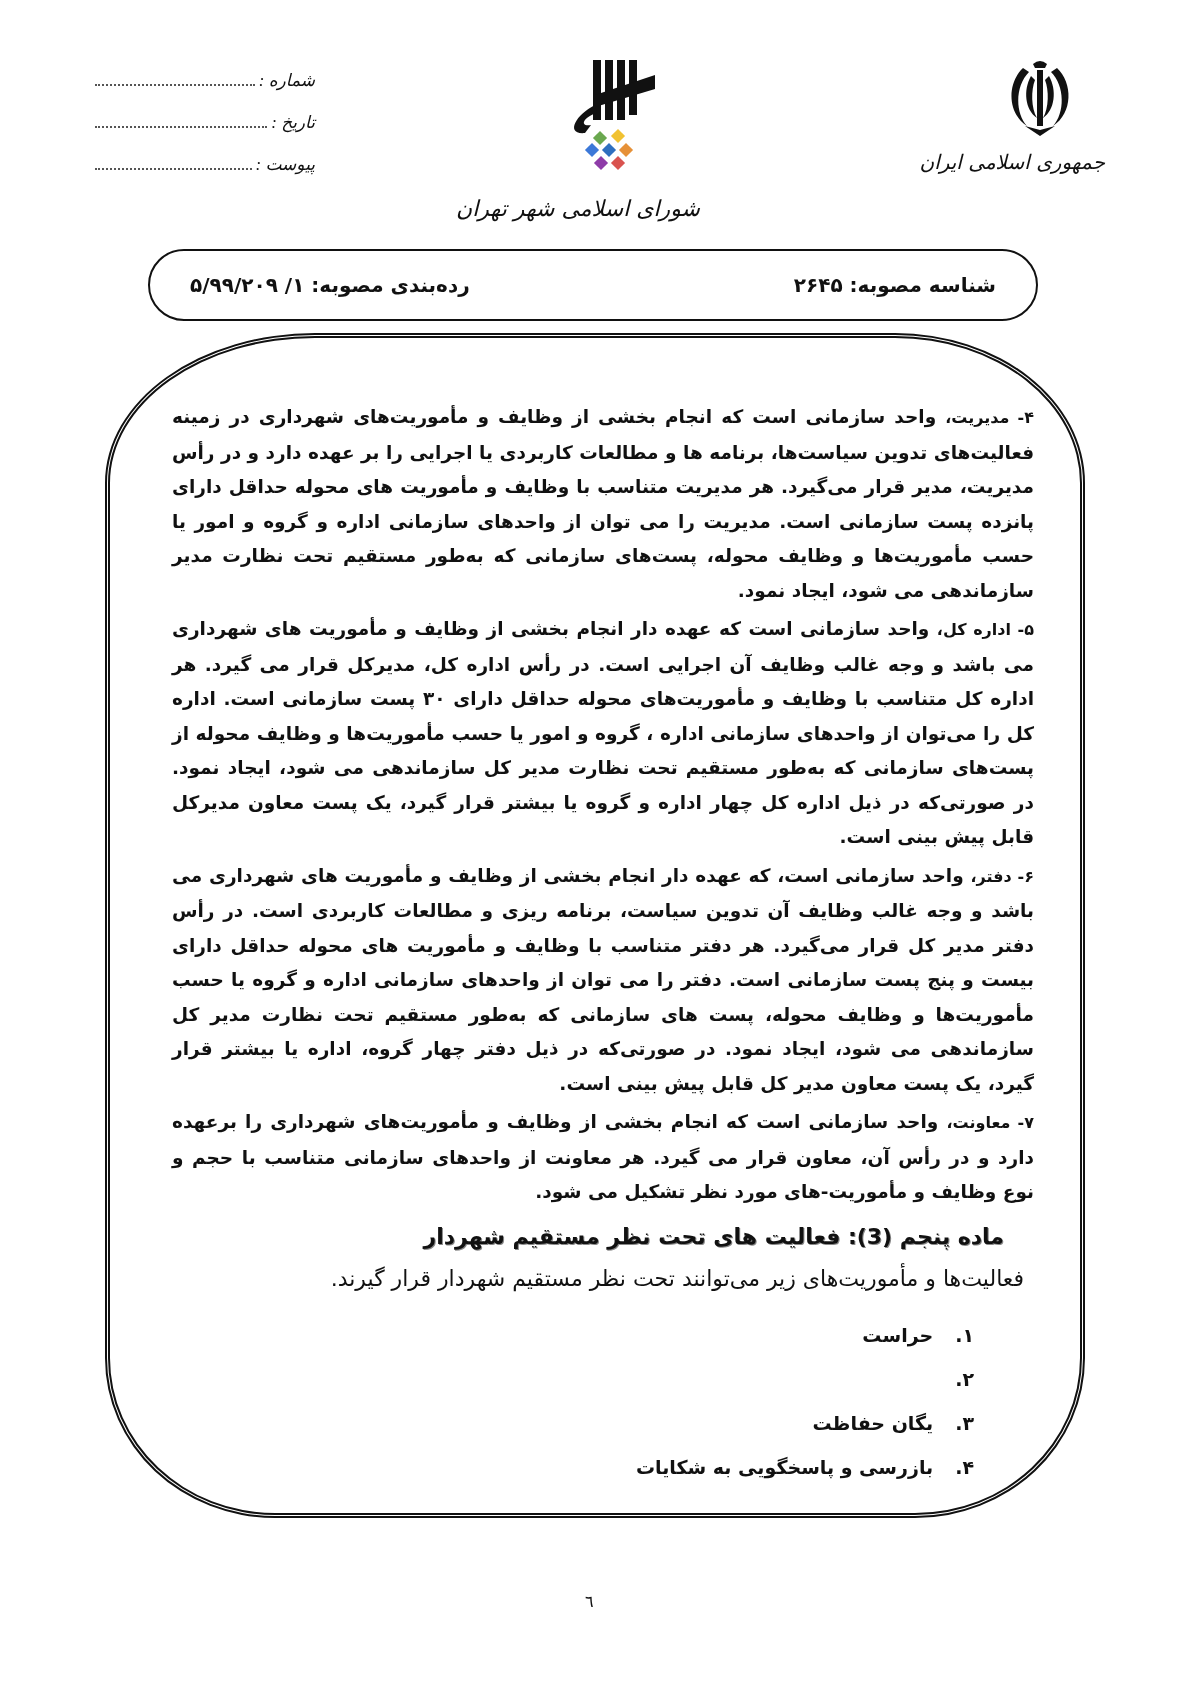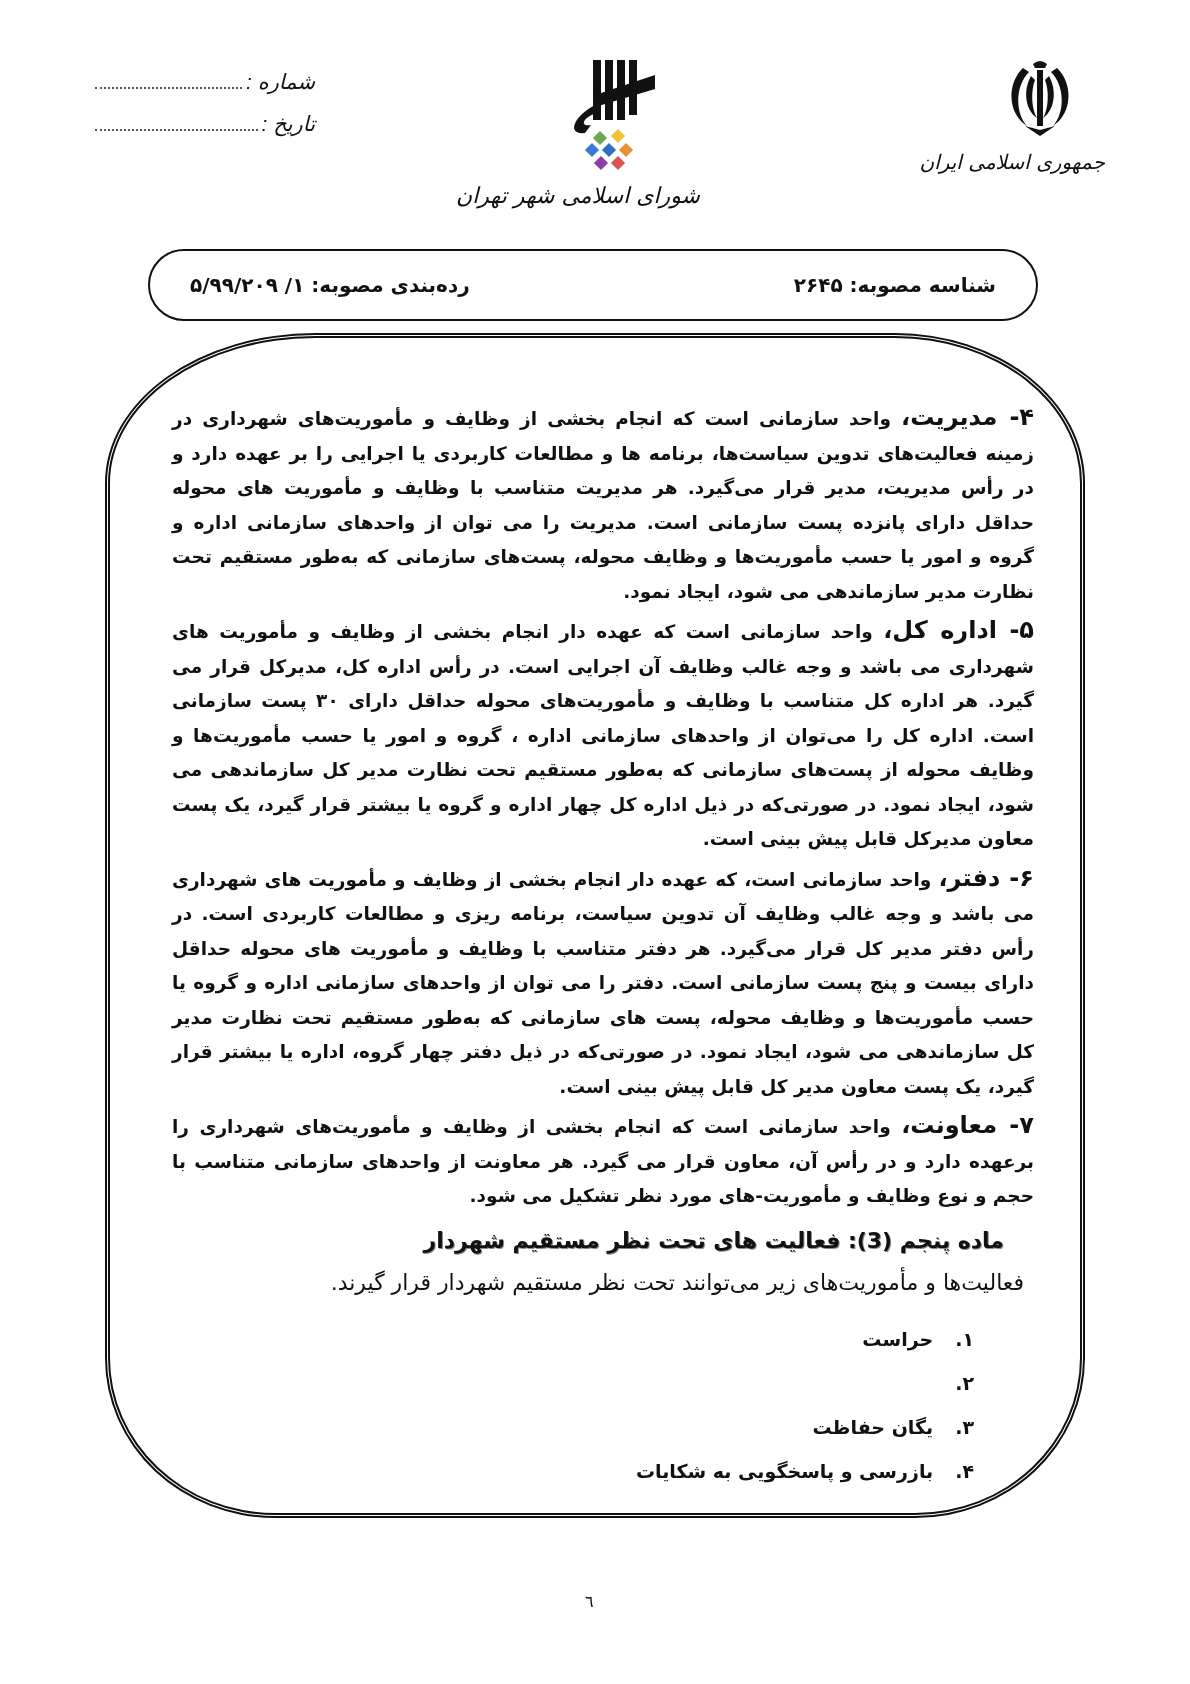--- a/index.html
+++ b/index.html
@@ -6,36 +6,36 @@
   body { width: 1190px; height: 1684px; position: relative; overflow: hidden; font-family: "DejaVu Sans", sans-serif; color: #111; }
 
   
   .letterhead { position: absolute; left: 0; top: 0; width: 1190px; height: 240px; }
 
   .emblem { position: absolute; left: 975px; top: 58px; width: 130px; }
   .emblem svg { display: block; margin: 0 auto; }
   .emblem .caption { direction: rtl; text-align: center; font-family: "DejaVu Serif", serif; font-style: italic; font-size: 20px; margin-top: 12px; white-space: nowrap; }
 
   .council-logo { position: absolute; left: 520px; top: 55px; width: 180px; text-align: center; }
-  .council-logo .caption { direction: rtl; font-family: "DejaVu Serif", serif; font-style: italic; font-size: 22px; margin-top: 4px; white-space: nowrap; }
+  .council-logo .caption { direction: rtl; font-family: "DejaVu Serif", serif; font-style: italic; font-size: 22px; margin-top: 17px; white-space: nowrap; }
 
   .meta-fields { position: absolute; left: 95px; top: 70px; width: 220px; direction: rtl; }
   .meta-row { display: flex; align-items: baseline; height: 42px; }
-  .meta-row .lbl { font-family: Liberation Sans, sans-serif; font-style: italic; font-size: 21px; white-space: nowrap; padding-left: 4px; }
+  .meta-row .lbl { font-family: Liberation Serif, serif; font-style: italic; font-size: 17px; white-space: nowrap; padding-left: 4px; }
   .meta-row .dots { flex: 1; border-bottom: 2px dotted #555; height: 0; margin-bottom: 4px; }
 
   
   .id-strip { position: absolute; left: 148px; top: 249px; width: 890px; height: 72px; border: 2px solid #111; border-radius: 40px; box-sizing: border-box; direction: rtl; display: flex; align-items: center; justify-content: space-between; padding: 0 40px; font-weight: bold; font-size: 20px; }
 
   
   .frame { position: absolute; left: 105px; top: 333px; width: 980px; height: 1185px; border: 5px double #111; border-radius: 210px 190px 170px 170px / 150px 150px 160px 160px; box-sizing: border-box; }
 
   .content { position: absolute; left: 172px; top: 400px; width: 862px; direction: rtl; text-align: justify; font-weight: bold; font-size: 18.5px; line-height: 34.5px; }
   .content p { margin: 0 0 4px 0; text-align-last: right; }
-  .content .term { font-weight: 900; font-size: 24px; }
+  .content .term { font-weight: 900; font-size: 16px; }
   .article-heading { font-size: 22px; font-weight: 900; margin: 10px 0 8px 0; text-shadow: 1px 1px 0 #888; text-align: right; padding-right: 30px; }
   .intro { font-weight: normal; font-size: 22px; padding-right: 10px; margin-bottom: 16px; }
   .list { list-style: none; margin: 0; padding: 0 60px 0 0; }
   .list li { font-size: 19px; line-height: 44px; display: flex; gap: 22px; }
   .list li .num { min-width: 14px; }
 
   .page-number { position: absolute; left: 585px; top: 1592px; font-size: 16px; font-family: "DejaVu Serif", serif; }
 </style>
 </head>
 <body>
@@ -76,20 +76,24 @@
 
   <div class="meta-fields">
     <div class="meta-row">
       <span class="lbl">شماره :</span>
       <span class="dots"></span>
     </div>
     <div class="meta-row">
       <span class="lbl">تاریخ :</span>
       <span class="dots"></span>
     </div>
+    <div class="meta-row">
+      <span class="lbl">پیوست :</span>
+      <span class="dots"></span>
+    </div>
   </div>
 </div>
 
 <div class="id-strip">
   <span>شناسه مصوبه: ۲۶۴۵</span>
   <span>رده‌بندی مصوبه: ۱/ ۵/۹۹/۲۰۹</span>
 </div>
 
 <div class="frame"></div>
 

